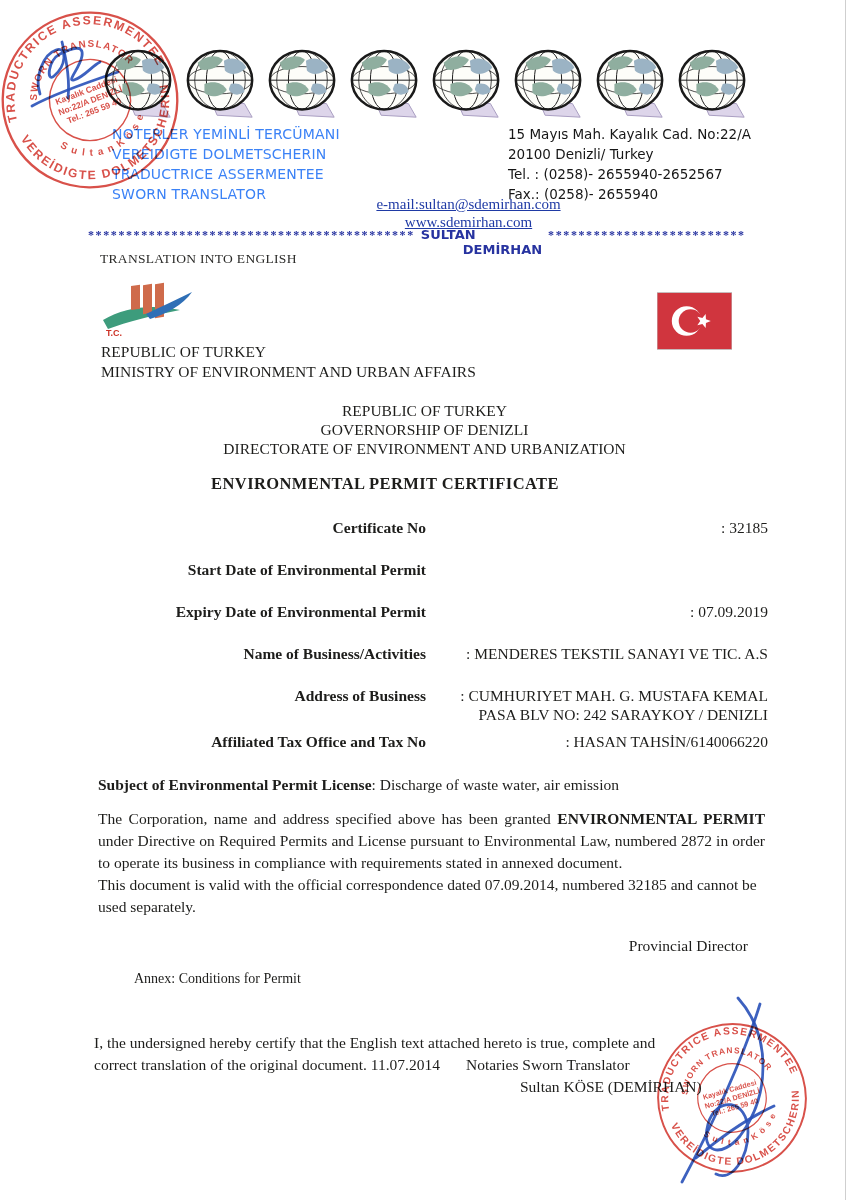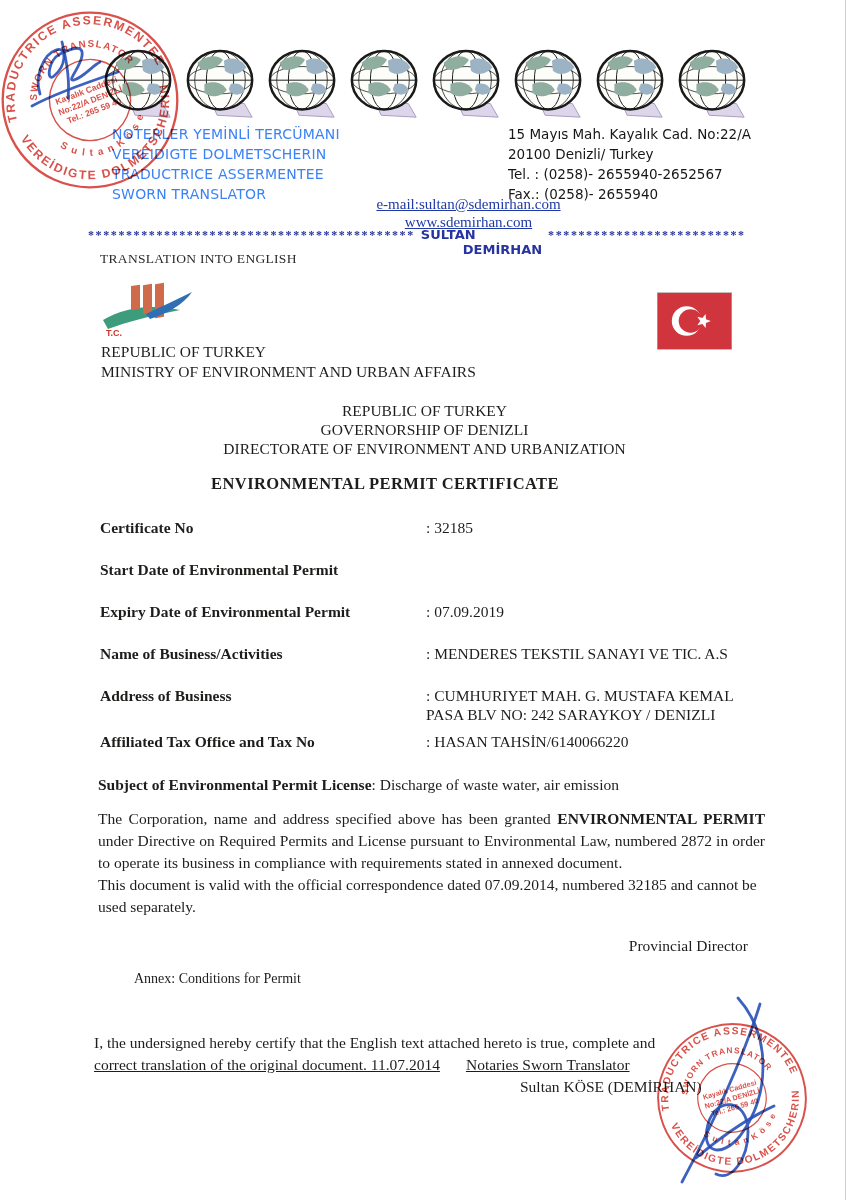--- a/index.html
+++ b/index.html
@@ -22,34 +22,34 @@
   .stars-name .n2{margin-left:42px;margin-top:2px;}
   .translation-note{left:100px;top:251px;font-size:13.5px;letter-spacing:.3px;color:#2b2b29;}
   
   .ministry-logo{left:100px;top:278px;}
   .ministry-name{left:101px;top:342px;font-size:15.5px;line-height:20px;}
   .flag{left:657px;top:292px;}
   
   .gov-heading{left:0;top:401px;width:849px;text-align:center;font-size:15.5px;line-height:19px;}
   .doc-title{left:0;top:474px;width:770px;text-align:center;font-size:16.5px;font-weight:bold;letter-spacing:.4px;}
   
-  .fields{left:100px;top:518px;width:668px;font-size:15.5px;line-height:19px;}
+  .fields{left:100px;top:518px;width:668px;font-size:15.5px;line-height:19px;text-align:right;}
   .field-row{display:flex;margin-bottom:23px;}
   .field-row.two-line{margin-bottom:8px;}
   .field-label{width:326px;font-weight:bold;flex:none;}
   .field-value{flex:1;white-space:pre-line;}
   .subject-line{left:98px;top:776px;font-size:15.5px;}
   .subject-line b{font-weight:bold;}
   .body-text{left:98px;top:808px;width:667px;font-size:15.5px;line-height:22px;}
   .para1{text-align:justify;}
   .signer{left:0;top:935px;width:748px;text-align:right;font-size:15.5px;line-height:21px;}
   .annex{left:98px;top:971px;font-size:14px;margin-left:36px;}
   
   .certify{left:94px;top:1032px;width:690px;font-size:15.5px;line-height:22px;}
-  .certify .row2{display:flex;text-decoration:underline;}
+  .certify .row2{display:flex;}
   .certify .trans-title{margin-left:26px;}
   .certify .trans-name{margin-left:426px;}
   
   .stamp-wrap{mix-blend-mode:multiply;opacity:.92;}
   .stamp1{left:0px;top:10px;width:180px;height:180px;transform:rotate(-21deg);}
   .stamp2{left:656px;top:1022px;width:152px;height:152px;transform:rotate(-16deg);}
   .stamp-svg{width:100%;height:100%;}
   .st-outer{font-family:"Liberation Sans",sans-serif;font-size:13.5px;font-weight:bold;letter-spacing:2px;fill:var(--stamp-red);text-anchor:middle;}
   .st-inner{font-family:"Liberation Sans",sans-serif;font-size:11px;font-weight:bold;letter-spacing:1.5px;fill:var(--stamp-red);text-anchor:middle;}
   .st-center{font-family:"Liberation Sans",sans-serif;font-size:9.5px;font-weight:bold;fill:var(--stamp-red);text-anchor:middle;}

